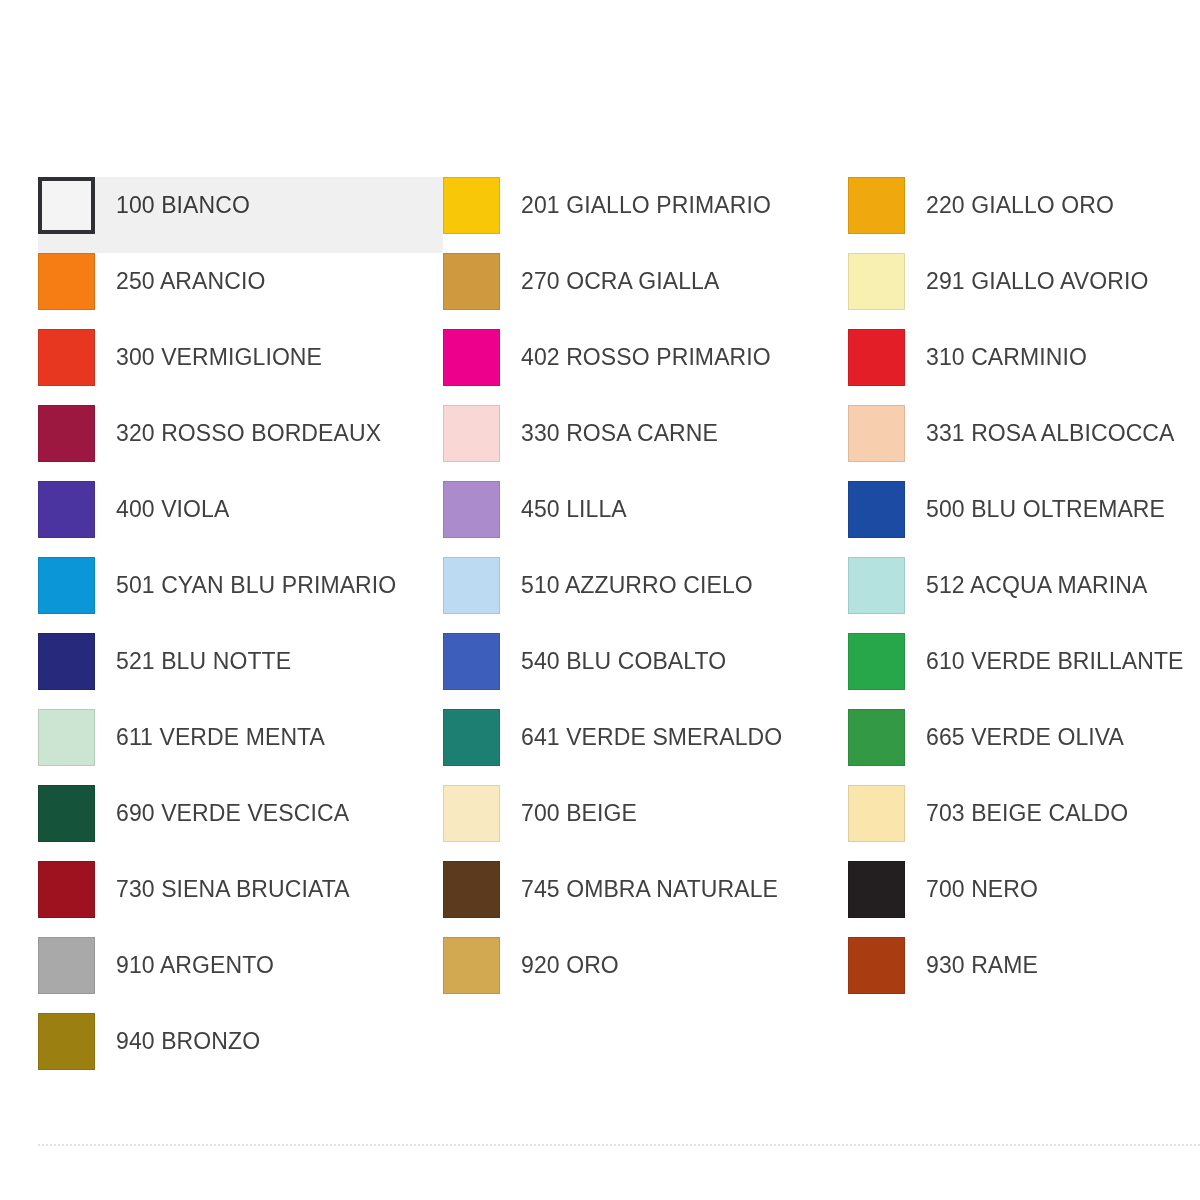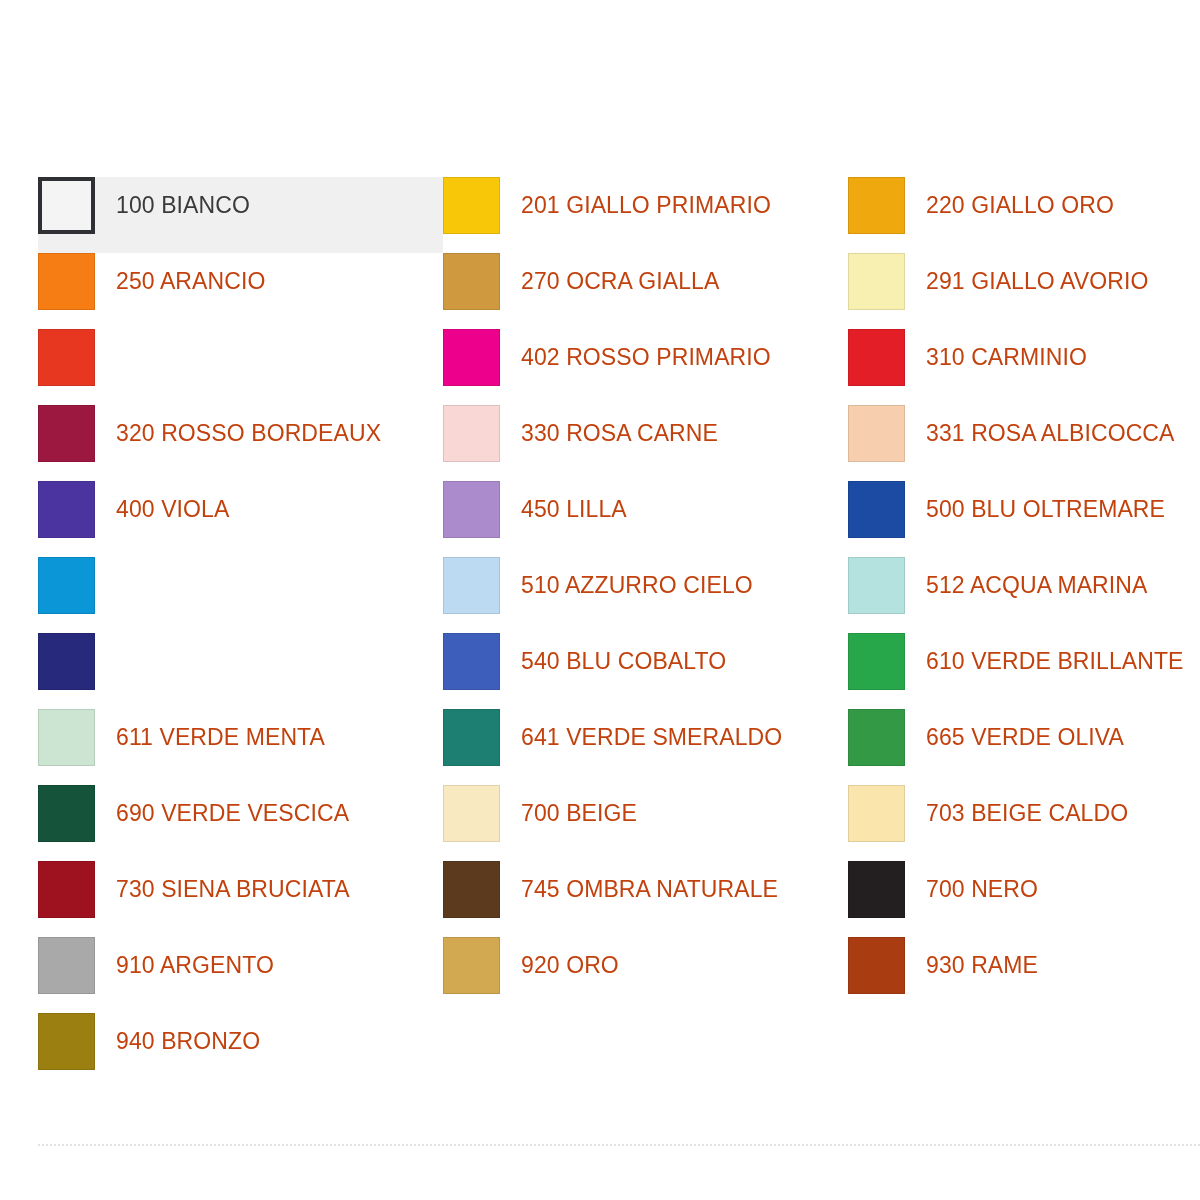--- a/index.html
+++ b/index.html
@@ -62,21 +62,21 @@
     border: 4px solid #2f3033;
   }
 
   .swatch-label {
     flex: 1 1 auto;
     padding-left: 21px;
     padding-top: 14px;
     font-size: 23px;
     line-height: 28px;
     letter-spacing: 0.1px;
-    color: #c2410c;
+    color: #404040;
     white-space: nowrap;
     user-select: none;
   }
   .swatch-row.is-selected .swatch-label {
     color: #3a3a3a;
   }
 
   .panel-divider {
     position: absolute;
     left: 38px;
@@ -110,20 +110,21 @@
       <div class="swatch-row">
         <div class="swatch-chip" style="background: rgb(207, 153, 63);"></div>
         <div class="swatch-label">270 OCRA GIALLA</div>
       </div>
       <div class="swatch-row">
         <div class="swatch-chip" style="background: rgb(248, 240, 176);"></div>
         <div class="swatch-label">291 GIALLO AVORIO</div>
       </div>
       <div class="swatch-row">
         <div class="swatch-chip" style="background: rgb(232, 55, 32);"></div>
+        <div class="swatch-label">300 VERMIGLIONE</div>
       </div>
       <div class="swatch-row">
         <div class="swatch-chip" style="background: rgb(236, 0, 140);"></div>
         <div class="swatch-label">402 ROSSO PRIMARIO</div>
       </div>
       <div class="swatch-row">
         <div class="swatch-chip" style="background: rgb(228, 30, 39);"></div>
         <div class="swatch-label">310 CARMINIO</div>
       </div>
       <div class="swatch-row">
@@ -145,31 +146,33 @@
       <div class="swatch-row">
         <div class="swatch-chip" style="background: rgb(171, 139, 204);"></div>
         <div class="swatch-label">450 LILLA</div>
       </div>
       <div class="swatch-row">
         <div class="swatch-chip" style="background: rgb(27, 75, 162);"></div>
         <div class="swatch-label">500 BLU OLTREMARE</div>
       </div>
       <div class="swatch-row">
         <div class="swatch-chip" style="background: rgb(11, 150, 216);"></div>
+        <div class="swatch-label">501 CYAN BLU PRIMARIO</div>
       </div>
       <div class="swatch-row">
         <div class="swatch-chip" style="background: rgb(188, 219, 242);"></div>
         <div class="swatch-label">510 AZZURRO CIELO</div>
       </div>
       <div class="swatch-row">
         <div class="swatch-chip" style="background: rgb(180, 226, 222);"></div>
         <div class="swatch-label">512 ACQUA MARINA</div>
       </div>
       <div class="swatch-row">
         <div class="swatch-chip" style="background: rgb(38, 41, 124);"></div>
+        <div class="swatch-label">521 BLU NOTTE</div>
       </div>
       <div class="swatch-row">
         <div class="swatch-chip" style="background: rgb(61, 95, 187);"></div>
         <div class="swatch-label">540 BLU COBALTO</div>
       </div>
       <div class="swatch-row">
         <div class="swatch-chip" style="background: rgb(40, 166, 74);"></div>
         <div class="swatch-label">610 VERDE BRILLANTE</div>
       </div>
       <div class="swatch-row">

